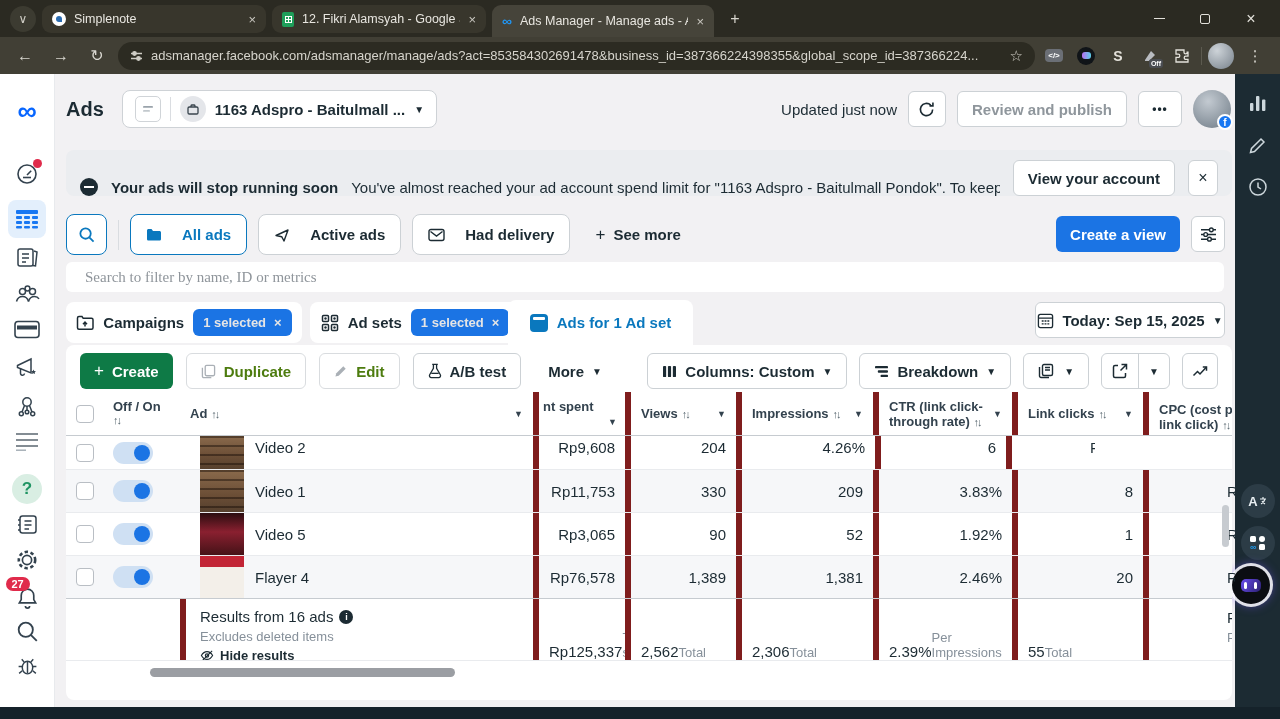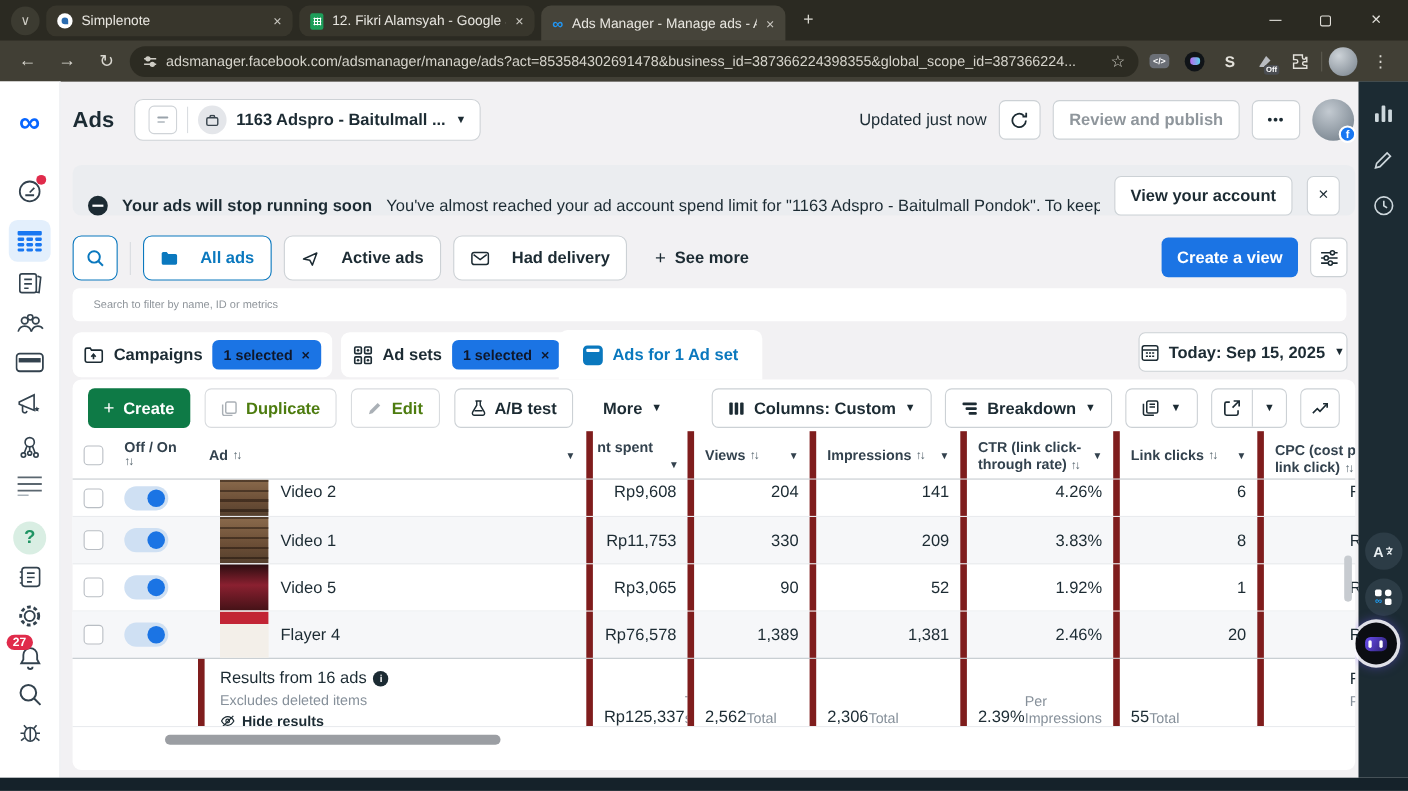--- a/index.html
+++ b/index.html
@@ -51,26 +51,26 @@
   
   .banner{position:absolute;left:11px;top:76px;width:1166px;height:46px;background:#ebedf0;border-radius:8px;display:flex;align-items:flex-end;padding:0 14px;gap:13px}
   .bannerdot{width:18px;height:18px;border-radius:50%;background:#1c2b33;position:relative;flex:none}
   .bannerdot::after{content:"";position:absolute;left:4px;right:4px;top:8px;height:2px;background:#fff}
   .bannertitle{font-size:15px;font-weight:bold;white-space:nowrap}
   .bannermsg{font-size:15px;white-space:nowrap;overflow:hidden;flex:1;min-width:0}
   
   .fbtn{height:41px;background:#fff;border:1px solid #ccd1d5;border-radius:8px;display:flex;align-items:center;gap:20px;padding:0 15px;font-size:15px;font-weight:bold}
   .fbtn.blue{border:1.5px solid #0a78be;color:#0a78be}
   .searchrow{position:absolute;left:11px;top:188px;width:1158px;height:30px;background:#fff;border-radius:6px;display:flex;align-items:center}
-  .searchrow input{border:0;outline:0;width:100%;height:100%;background:transparent;font-size:10px;padding:0 19px;font-family:Liberation Sans, sans-serif;color:#1c2b33}
+  .searchrow input{border:0;outline:0;width:100%;height:100%;background:transparent;font-size:15px;padding:0 19px;font-family:Liberation Serif, serif;color:#1c2b33}
   .searchrow input::placeholder{color:#8f959b}
   
   .ltab{position:absolute;top:228px;height:41px;background:#fff;border-radius:8px;display:flex;align-items:center;justify-content:center;gap:9px;font-size:15px;font-weight:bold}
   .ltab.activetab{top:226px;height:45px;border-radius:8px 8px 0 0;color:#0a78be;z-index:3}
-  .selbadge{background:#1b74e4;color:#0f172a;border-radius:6px;height:27px;display:flex;align-items:center;gap:8px;padding:0 10px;font-size:13px;font-weight:bold}
+  .selbadge{background:#1b74e4;color:#e5e5e5;border-radius:6px;height:27px;display:flex;align-items:center;gap:8px;padding:0 10px;font-size:13px;font-weight:bold}
   .datepick{position:absolute;top:228px;right:10px;width:190px;height:36px;background:#fff;border:1px solid #ccd1d5;border-radius:6px;display:flex;align-items:center;justify-content:center;gap:8px;font-size:15px;font-weight:bold}
   
   .card{position:absolute;left:11px;top:271px;width:1166px;height:355px;background:#fff;border-radius:8px;z-index:2}
   .tbar{display:flex;align-items:center;gap:13px;padding:8px 14px 3px 14px;height:47px}
   .tbtn{height:36px;border-radius:6px;display:flex;align-items:center;gap:8px;padding:0 14px;font-size:15px;font-weight:bold;background:#fff;border:1px solid #ccd1d5}
   .tbtn.green{background:#0e7a46;border:0;color:#fff}
   .tbtn.dis{color:#4d7c0f;border-color:#d9dcdf}
   .tbtn.plain{border:0;padding:0 6px}
   .split{display:flex;border:1px solid #ccd1d5;border-radius:6px;height:36px;overflow:hidden}
   .split>div{display:flex;align-items:center;padding:0 10px}
@@ -653,21 +653,20 @@
         </div>
       <div class="cell c2">
           <span class="toggle"></span>
         </div>
       <div class="cell c3" style="padding:0 10px 0 20px;gap:11px;align-items:flex-start">
           <span class="thumb th0"></span>
           <span style="padding-top:3px">Video 2</span>
         </div>
       <div class="cell c4 vl num" style="align-items:flex-start;padding-top:3px">Rp9,608</div>
       <div class="cell c5 vl num" style="align-items:flex-start;padding-top:3px">204</div>
-      <div class="cell c6 vl num" style="align-items:flex-start;padding-top:3px">141</div>
       <div class="cell c7 vl num" style="align-items:flex-start;padding-top:3px">4.26%</div>
       <div class="cell c8 vl num" style="align-items:flex-start;padding-top:3px">6</div>
       <div class="cell c9 vl" style="align-items:flex-start;padding:3px 0 0 78px">R</div>
     </div>
 
     <div class="trow alt">
       <div class="cell c1">
           <span class="chk"></span>
         </div>
       <div class="cell c2">

